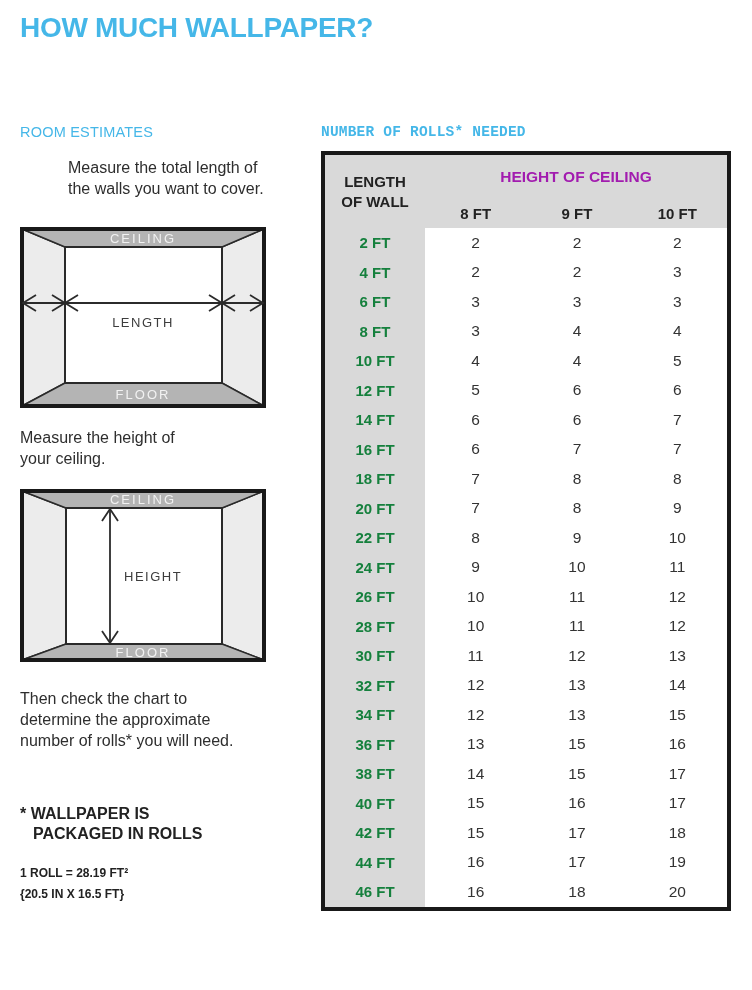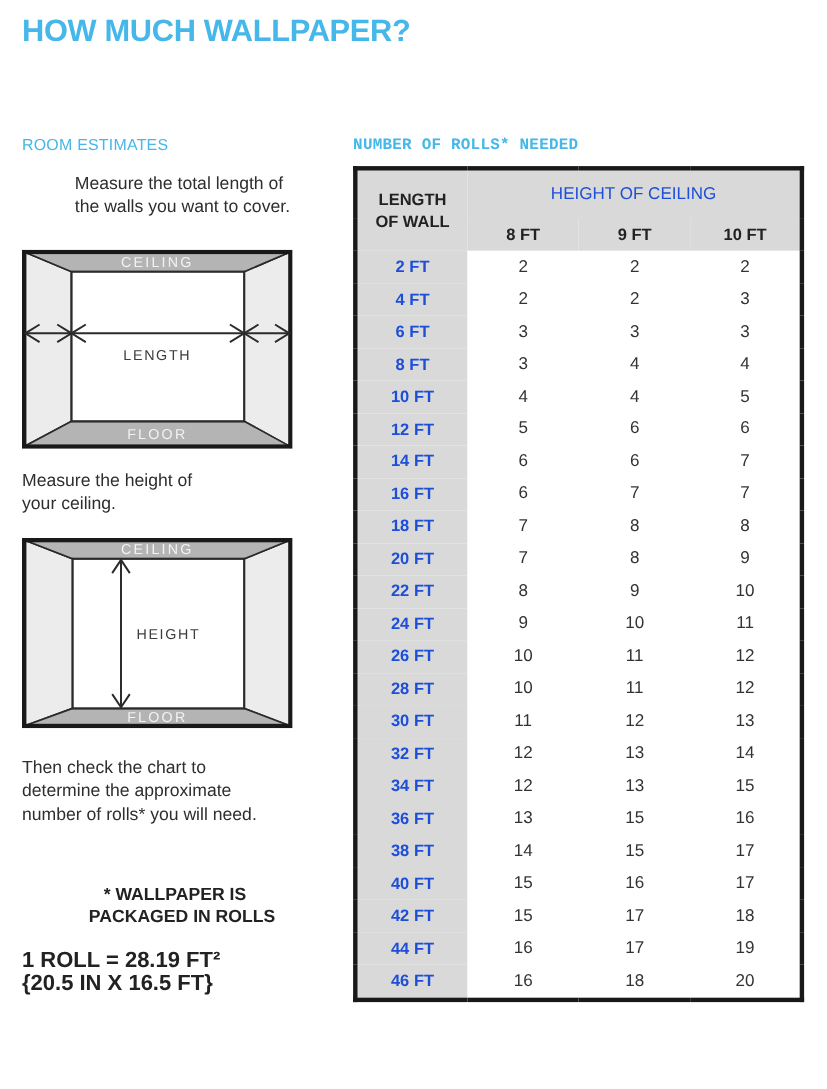--- a/index.html
+++ b/index.html
@@ -19,24 +19,24 @@
   .left{position:absolute;left:20px;top:124px;width:278px;}
   .section-heading{font-size:14.5px;font-weight:normal;color:var(--accent);letter-spacing:0.2px;}
   .step{font-size:16px;line-height:21px;margin:0;white-space:pre-line;color:#2e2e2e;}
   .step1{margin-top:17px;margin-left:48px;}
   .d1{display:block;margin-top:28px;}
   .step2{margin-top:19px;}
   .d2{display:block;margin-top:20px;}
   .step3{margin-top:26px;}
   .footnote{
     margin-top:53px;font-size:16px;font-weight:bold;line-height:20px;
-    white-space:pre-line;padding-left:13px;text-indent:-13px;color:#222;text-align:center;
+    white-space:pre-line;padding-left:13px;text-indent:-13px;color:#222;
   }
   .rollnote{
-    margin-top:19px;font-size:20px;font-weight:bold;line-height:21px;
+    margin-top:19px;font-size:12px;font-weight:bold;line-height:21px;
     white-space:pre-line;color:#222;
   }
   
   .wall-side{fill:var(--wall-side-gray);stroke:#2a2a2a;stroke-width:1.5;}
   .wall-cf{fill:var(--ceiling-floor-gray);stroke:#2a2a2a;stroke-width:1.5;}
   .backwall{fill:#ffffff;stroke:#2a2a2a;stroke-width:2;}
   .outer{fill:none;stroke:var(--border-black);stroke-width:4;}
   .arrow line,.arrow polyline{stroke:#2b2b2b;stroke-width:1.8;fill:none;}
   .cf-label{font-size:13px;letter-spacing:2px;fill:#f2f2f2;}
   .dim-label{font-size:13px;letter-spacing:1.5px;fill:#3d3d3d;}
@@ -49,23 +49,23 @@
   .rolls-table{
     position:absolute;left:321px;top:151px;width:410px;
     border-collapse:collapse;border:4px solid var(--border-black);
     table-layout:fixed;
   }
   .rolls-table th,.rolls-table td{border:0 solid var(--border-black);padding:0;text-align:center;}
   .corner{
     width:100px;background:var(--cell-gray);font-weight:bold;font-size:15px;
     line-height:1.3;white-space:pre-line;border-right-width:4px;color:#222;
   }
-  .group-header{background:var(--cell-gray);font-size:15.5px;font-weight:normal;height:44px;border-bottom-width:2px;color:#1d4ed8;}
+  .group-header{background:var(--cell-gray);font-size:15.5px;font-weight:bold;height:44px;border-bottom-width:2px;color:#a21caf;}
   .col-header{background:var(--cell-gray);font-size:15px;font-weight:bold;height:29px;border-bottom-width:3px;color:#222;}
-  .row-label{background:var(--cell-gray);font-weight:bold;font-size:15px;border-right-width:4px;border-top-width:2px;color:#1d4ed8;}
+  .row-label{background:var(--cell-gray);font-weight:bold;font-size:15px;border-right-width:4px;border-top-width:2px;color:#15803d;}
   .cell{background:#fff;font-size:15.5px;height:29.5px;border-width:2px;color:#333;}
 </style>
 </head>
 <body>
 
 <div class="title">HOW MUCH WALLPAPER?</div>
 
 <div class="left">
   <div class="section-heading">ROOM ESTIMATES</div>
 

